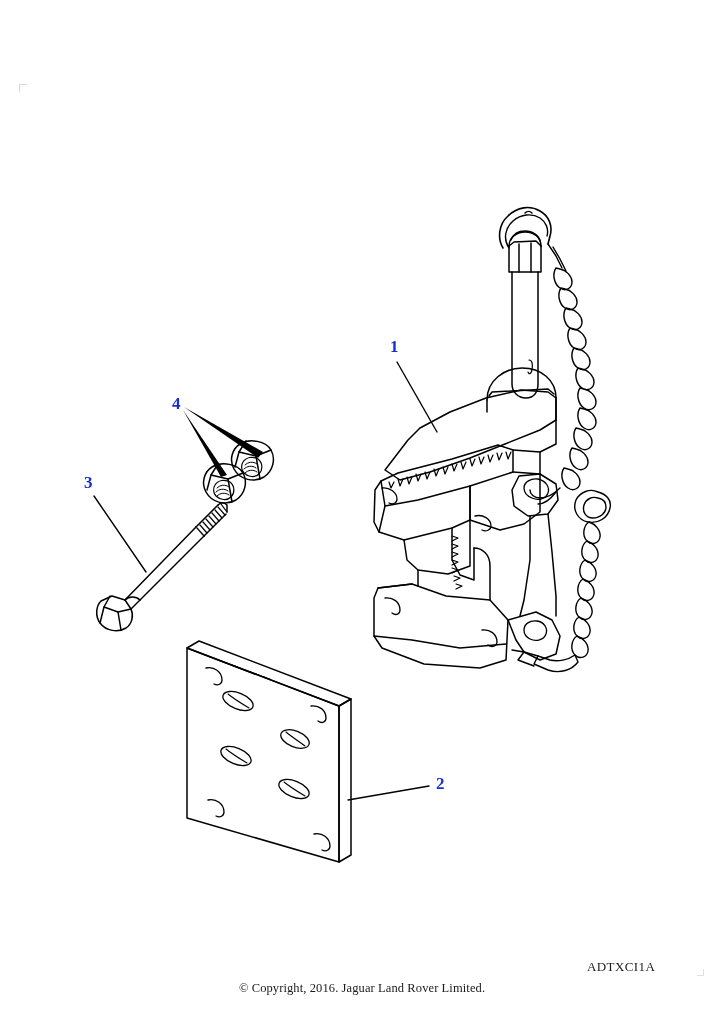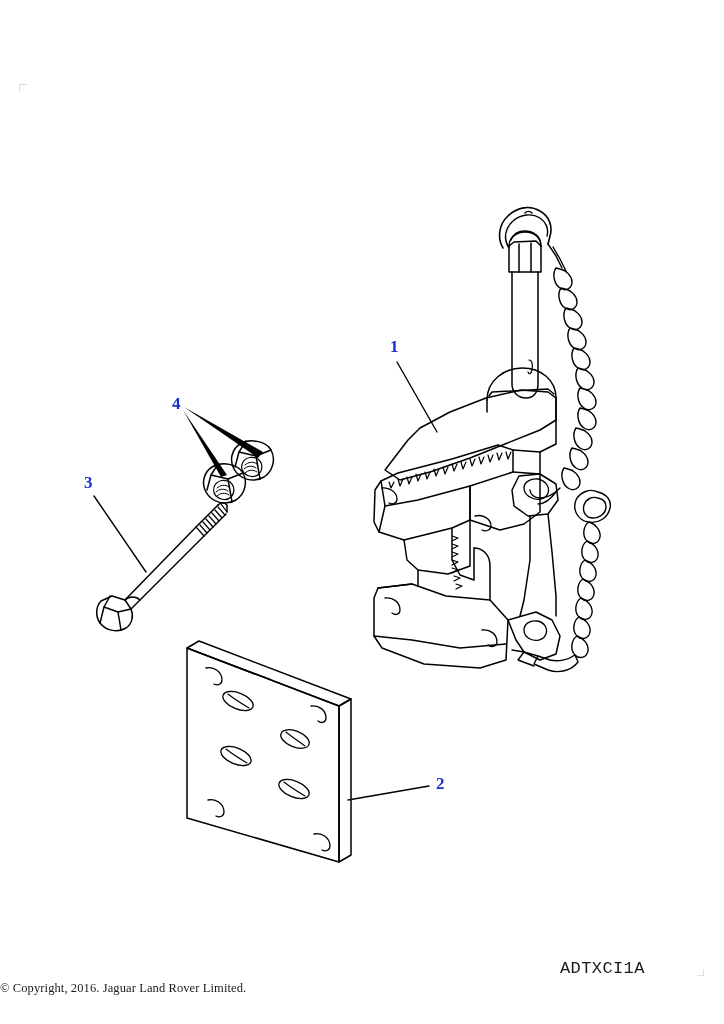--- a/index.html
+++ b/index.html
@@ -33,29 +33,29 @@
   .footer-text {
     position: absolute;
     font-family: "Liberation Serif", serif;
     color: #1a1a1a;
     white-space: nowrap;
   }
   #copyright-line {
     left: 0;
     width: 724px;
     top: 981px;
+    text-align: center;
     font-size: 12.5px;
     letter-spacing: 0.1px;
   }
   #drawing-code {
-    left: 560px;
+    left: 587px;
     top: 959px;
-    font-size: 17px;
+    font-size: 13px;
     letter-spacing: 0.4px;
-    font-family: Liberation Mono, monospace;
   }
   #reg-mark {
     position: absolute;
     left: 19px;
     top: 84px;
     width: 7px;
     height: 7px;
     border-left: 1px solid #d8d8d8;
     border-top: 1px solid #d8d8d8;
   }

